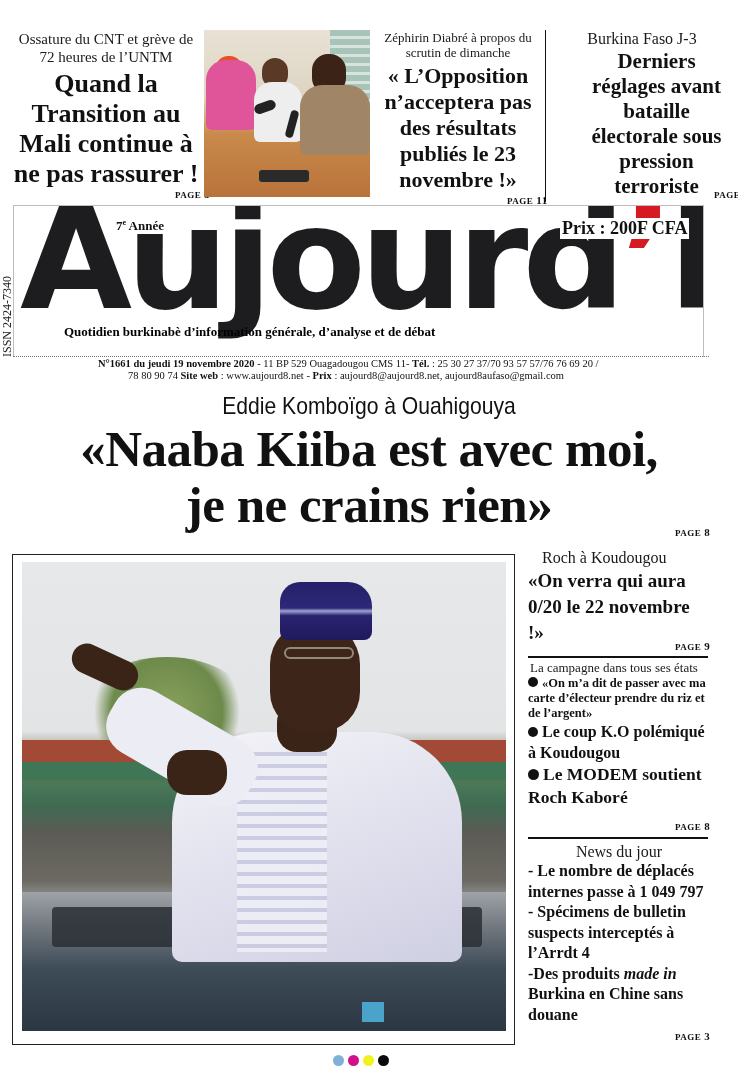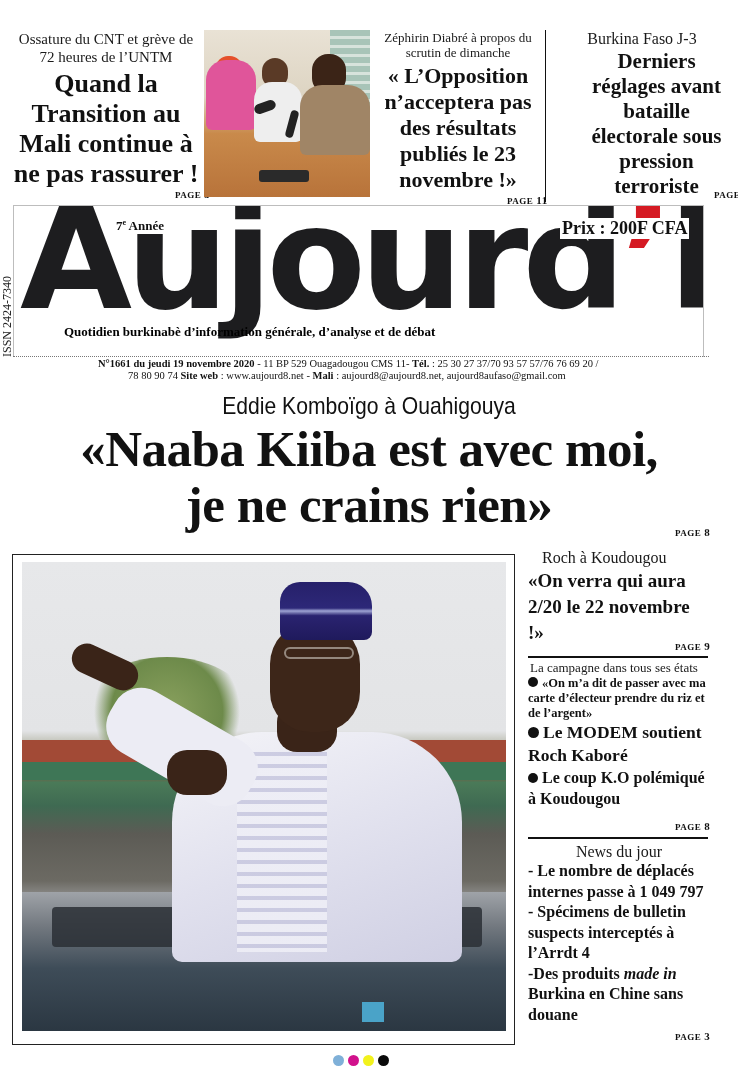--- a/index.html
+++ b/index.html
@@ -157,21 +157,21 @@
   <div class="annee"><span>7</span><sup>e</sup><span> Année</span></div>
   <div class="prix">Prix : 200F CFA</div>
   <div class="tagline">Quotidien burkinabè d’information générale, d’analyse et de débat</div>
   <div class="aufaso">au Faso</div>
 </div>
 <div class="abs" id="masthead-dots"></div>
 <div class="abs" id="issn">ISSN 2424-7340</div>
 
 <div class="abs" id="infoline">
   <span style="padding-left:38px"></span><b>N°1661 du jeudi 19 novembre  2020</b><span> - 11 BP 529 Ouagadougou CMS 11-  </span><b>Tél.</b><span> : 25 30 27 37/70 93 57 57/76 76 69 20 /</span>
-  <span class="l2"><span>78 80 90 74  </span><b>Site web</b><span> : www.aujourd8.net - </span><b>Mali</b><span> : aujourd8@aujourd8.net, aujourd8aufaso@gmail.com</span></span>
+  <span class="l2"><span>78 80 90 74  </span><b>Site web</b><span> : www.aujourd8.net - </span><b>Prix</b><span> : aujourd8@aujourd8.net, aujourd8aufaso@gmail.com</span></span>
 </div>
 
 <div class="abs center" id="main-kicker">Eddie Komboïgo à Ouahigouya</div>
 <div class="abs center" id="main-headline">
   <span>«Naaba Kiiba est avec moi,</span>
   <span class="line2">je ne crains rien»</span>
 </div>
 <div class="abs pageref" id="main-pageref"><span>PAGE</span><span class="pnum">8</span></div>
 
 <div class="abs" id="main-photo-frame">
@@ -190,31 +190,31 @@
     <div class="head"></div>
     <div class="glasses"></div>
     <div class="cap"></div>
     <div class="sticker"></div>
   </div>
 </div>
 
 <div class="abs" id="right-col">
   <div id="roch">
     <div class="kicker">Roch à Koudougou</div>
-    <div class="headline bold">«On verra qui aura 2/20 le 22 novembre !»</div>
+    <div class="headline bold">«On verra qui aura 0/20 le 22 novembre !»</div>
   </div>
 </div>
 <div class="abs pageref" id="roch-pageref"><span>PAGE</span><span class="pnum">9</span></div>
 <div class="rule" id="rule1"></div>
 
 <div class="abs" id="campagne">
   <div class="kicker">La campagne dans tous ses états</div>
   <div class="camp-item small"><span class="bullet"></span><span>«On m’a dit de passer avec ma carte d’électeur prendre du riz et de l’argent»</span></div>
+  <div class="camp-item med"><span class="bullet"></span><span>Le coup K.O polémiqué à Koudougou</span></div>
   <div class="camp-item big"><span class="bullet"></span><span>Le MODEM soutient Roch Kaboré</span></div>
-  <div class="camp-item med"><span class="bullet"></span><span>Le coup K.O polémiqué à Koudougou</span></div>
 </div>
 <div class="abs pageref" id="campagne-pageref"><span>PAGE</span><span class="pnum">8</span></div>
 <div class="rule" id="rule2"></div>
 
 <div class="abs" id="news">
   <div class="kicker">News du jour</div>
   <div class="item">- Le nombre de déplacés internes passe à 1 049 797</div>
   <div class="item">- Spécimens de bulletin suspects  interceptés à l’Arrdt 4</div>
   <div class="item"><span>-Des produits </span><i>made in</i><span> Burkina en Chine sans douane</span></div>
 </div>

